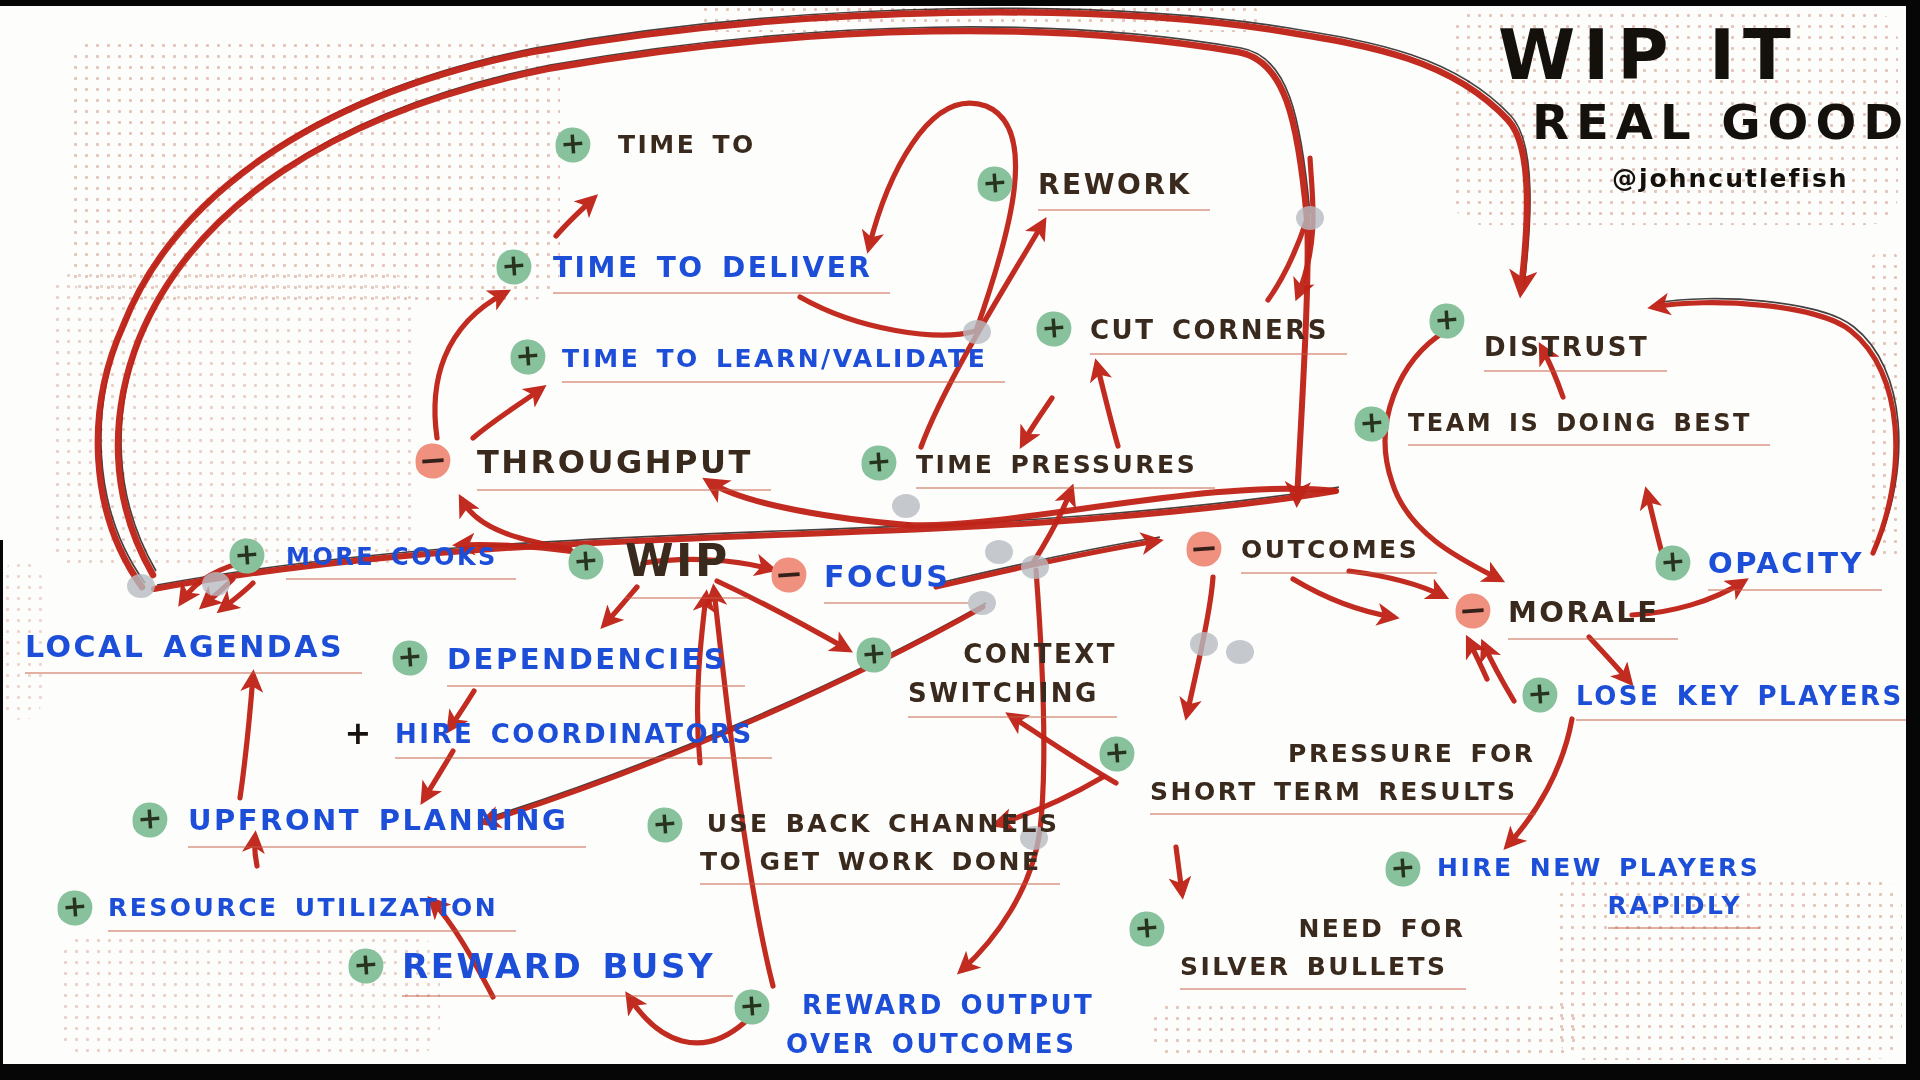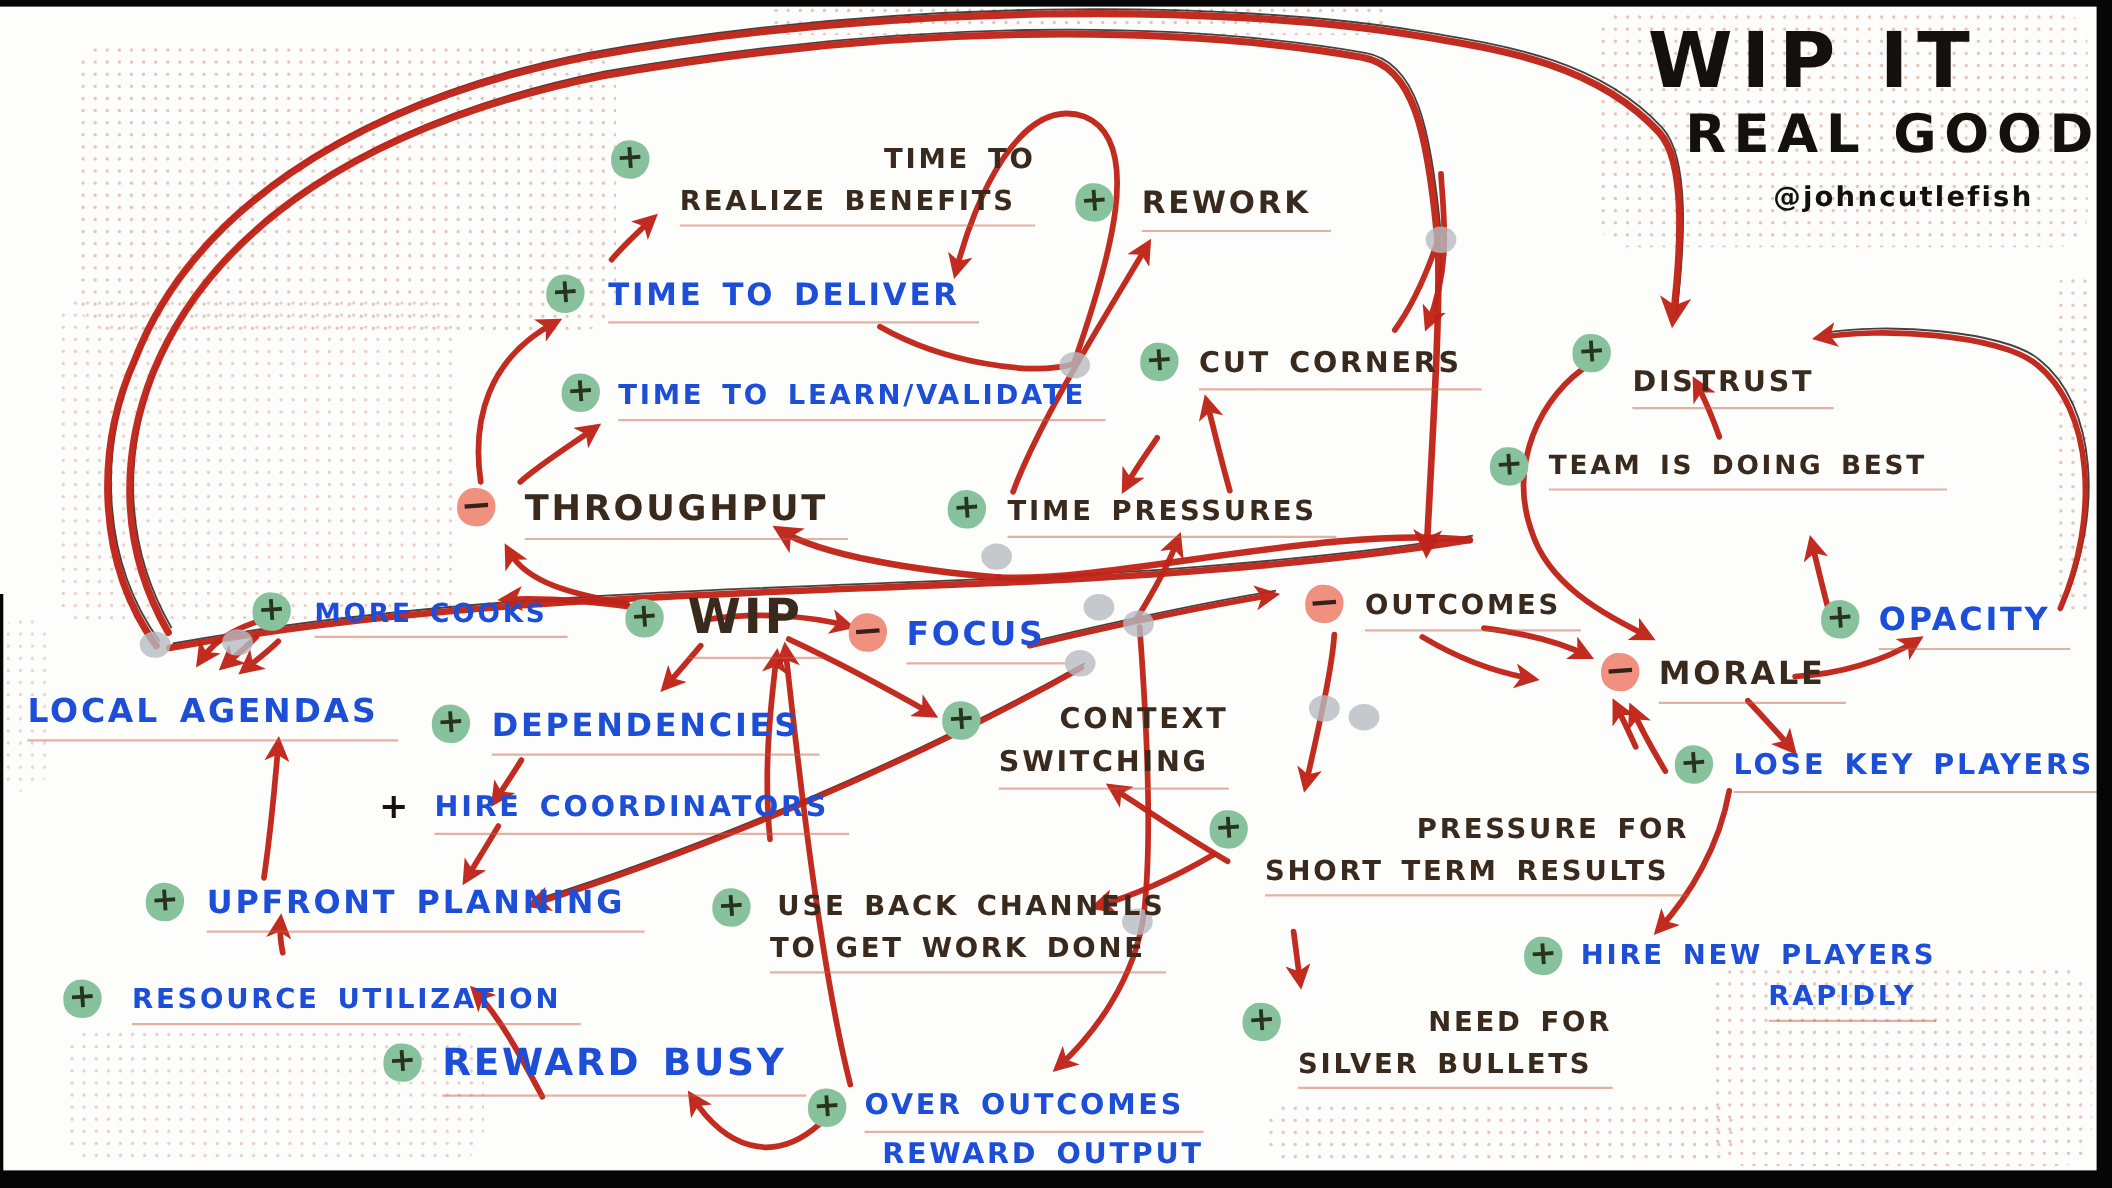--- a/index.html
+++ b/index.html
@@ -125,21 +125,20 @@
   <div class="title-1" style="left:1498px;top:14px;">WIP IT</div>
   <div class="title-2" style="left:1532px;top:94px;">REAL GOOD</div>
   <div class="title-credit" style="left:1612px;top:164px;">@johncutlefish</div>
 
   <div id="nodes">
       <div class="badge" style="left: 573px; top: 145px; background: rgb(136, 194, 157);">
         <span class="g">+</span>
       </div>
       <div class="node-text c-dark" style="left: 618px; top: 126px; font-size: 25px;">
         <span class="row"><span class="line">TIME TO</span></span>
-        <span class="row"><span class="line u">REALIZE BENEFITS</span></span>
       </div>
       <div class="badge" style="left: 995px; top: 184px; background: rgb(136, 194, 157);">
         <span class="g">+</span>
       </div>
       <div class="node-text c-dark" style="left: 1038px; top: 164px; font-size: 28px;">
         <span class="row"><span class="line u">REWORK</span></span>
       </div>
       <div class="badge" style="left: 514px; top: 267px; background: rgb(136, 194, 157);">
         <span class="g">+</span>
       </div>
@@ -267,41 +266,41 @@
       <div class="badge" style="left: 1403px; top: 869px; background: rgb(136, 194, 157);">
         <span class="g">+</span>
       </div>
       <div class="node-text c-black" style="left: 1437px; top: 849px; font-size: 25px;">
         <span class="row"><span class="line">HIRE NEW PLAYERS</span></span>
         <span class="row"><span class="line u">RAPIDLY</span></span>
       </div>
       <div class="badge" style="left: 75px; top: 908px; background: rgb(136, 194, 157);">
         <span class="g">+</span>
       </div>
-      <div class="node-text c-black" style="left: 120px; top: 889px; font-size: 25px;">
+      <div class="node-text c-black" style="left: 108px; top: 889px; font-size: 25px;">
         <span class="row"><span class="line u">RESOURCE UTILIZATION</span></span>
       </div>
       <div class="badge" style="left: 1147px; top: 929px; background: rgb(136, 194, 157);">
         <span class="g">+</span>
       </div>
       <div class="node-text c-dark" style="left: 1180px; top: 910px; font-size: 25px;">
         <span class="row"><span class="line">NEED FOR</span></span>
         <span class="row"><span class="line u">SILVER BULLETS</span></span>
       </div>
       <div class="badge" style="left: 366px; top: 966px; background: rgb(136, 194, 157);">
         <span class="g">+</span>
       </div>
       <div class="node-text c-black" style="left: 402px; top: 941px; font-size: 34px;">
         <span class="row"><span class="line u">REWARD BUSY</span></span>
       </div>
       <div class="badge" style="left: 752px; top: 1007px; background: rgb(136, 194, 157);">
         <span class="g">+</span>
       </div>
       <div class="node-text c-black" style="left: 786px; top: 986px; font-size: 26px;">
+        <span class="row"><span class="line">REWARD OUTPUT</span></span>
         <span class="row"><span class="line u">OVER OUTCOMES</span></span>
-        <span class="row"><span class="line">REWARD OUTPUT</span></span>
       </div>
     </div>
 <div class="bar" style="left: 0px; top: 0px; width: 1920px; height: 6px;"></div>
     <div class="bar" style="left: 0px; top: 1064px; width: 1920px; height: 16px;"></div>
     <div class="bar" style="left: 1906px; top: 0px; width: 14px; height: 1080px;"></div>
     <div class="bar" style="left: 0px; top: 540px; width: 3px; height: 540px;"></div>
   </div>
 
 </body></html>

